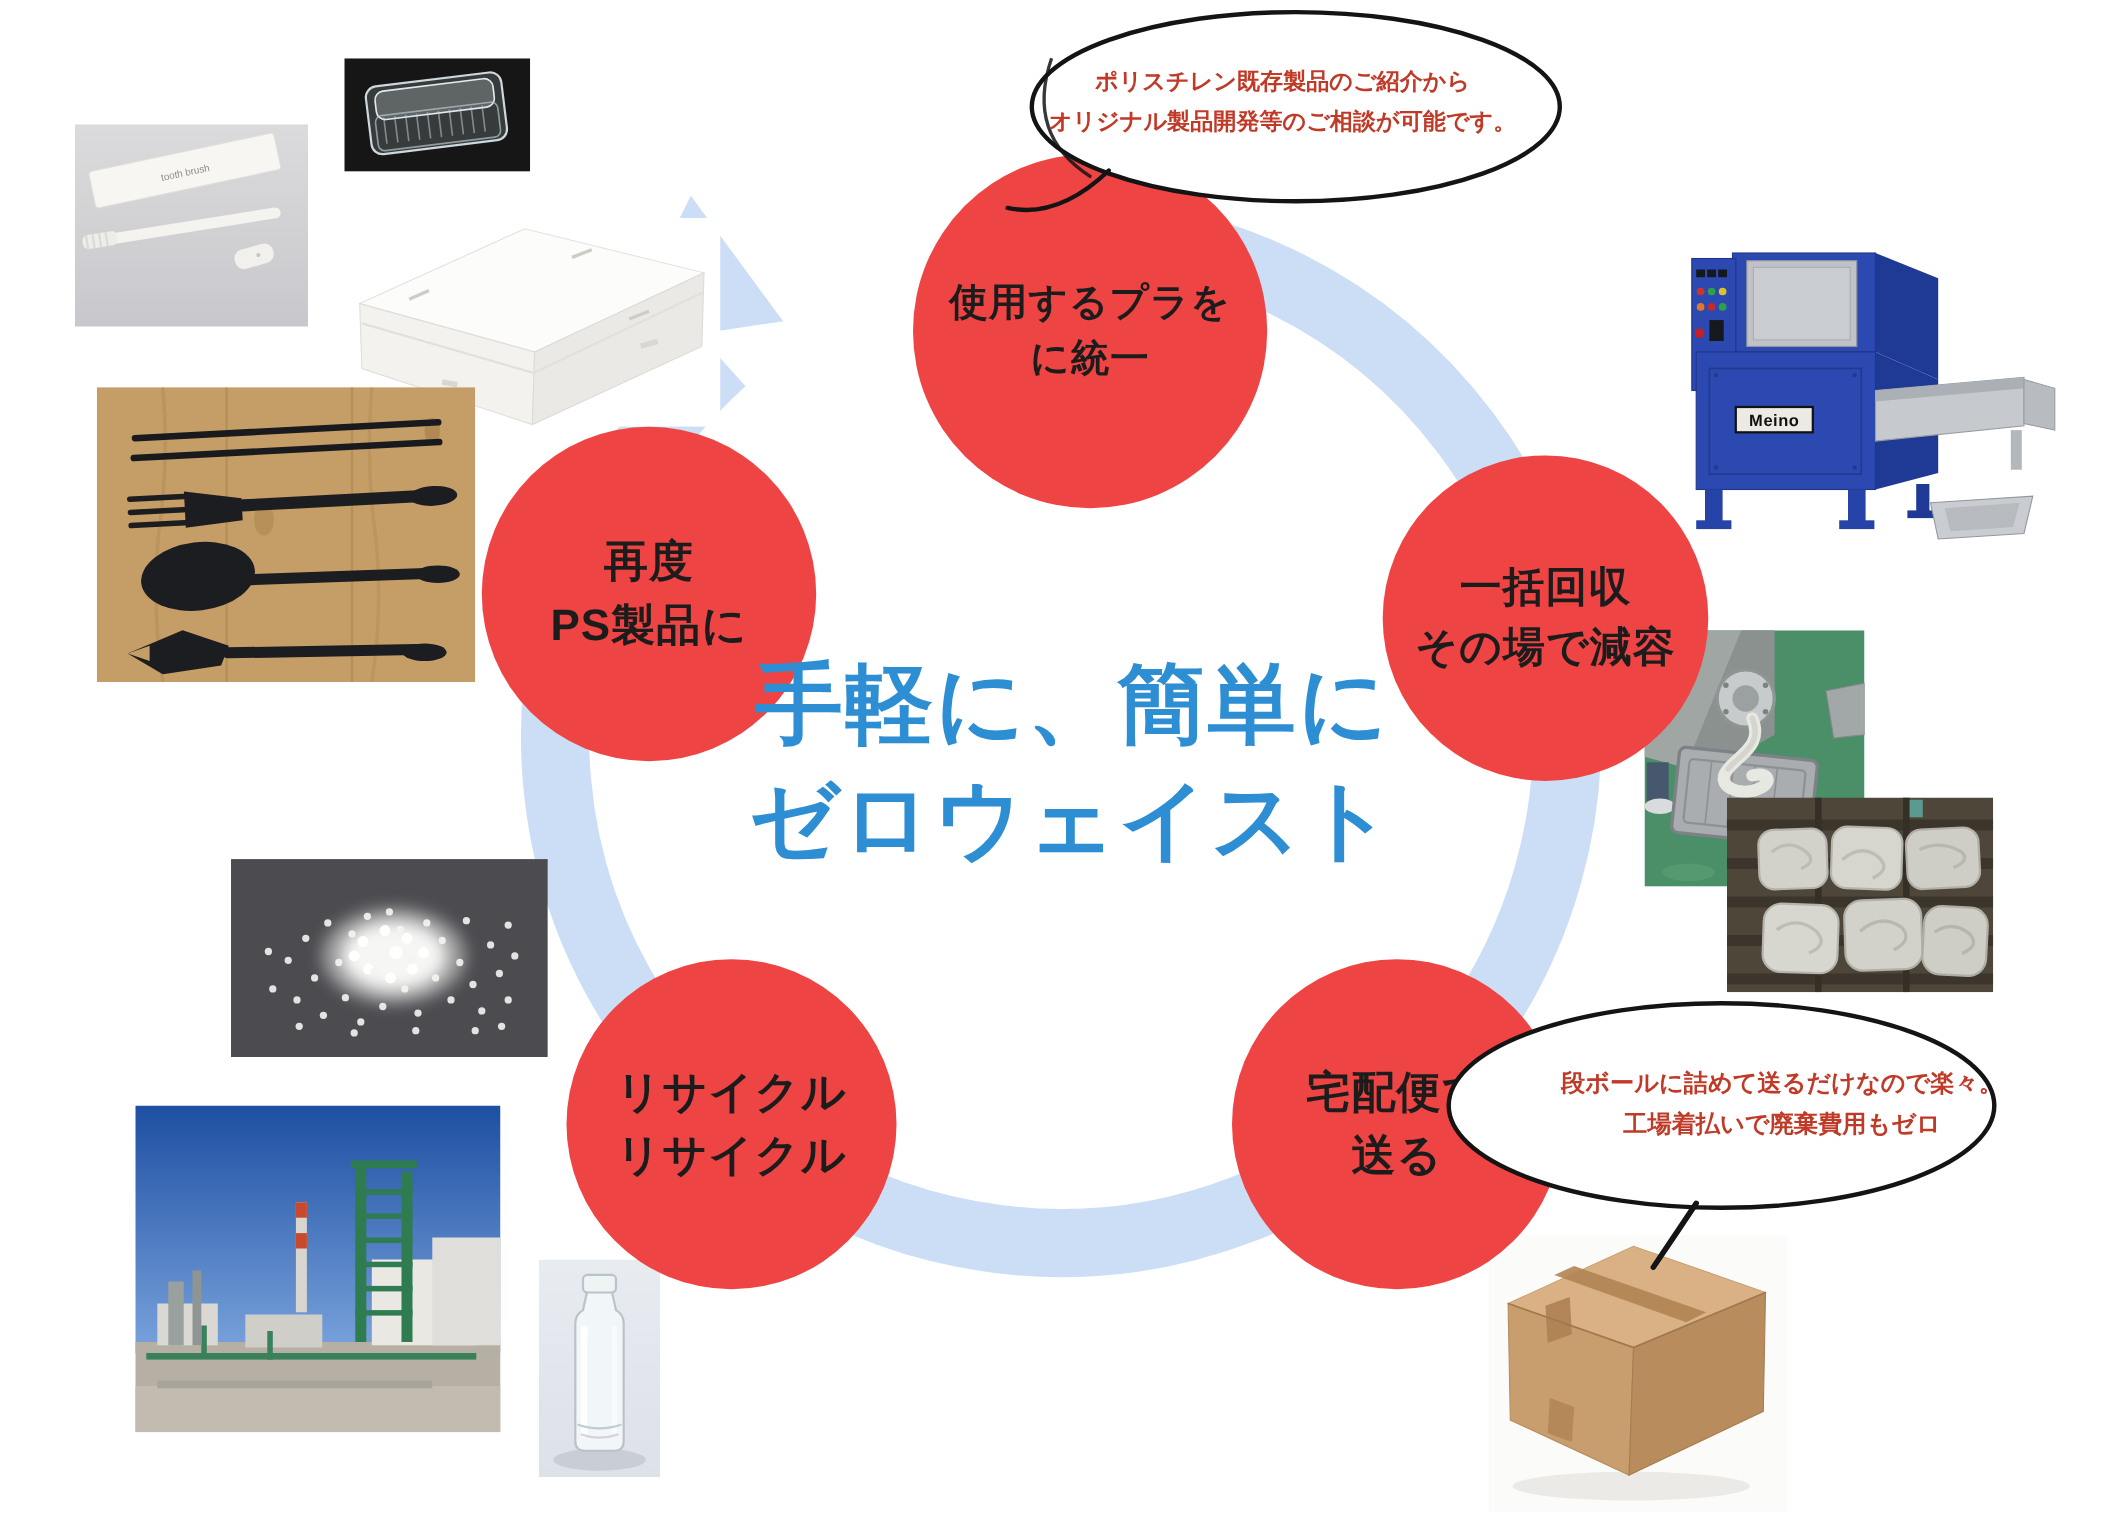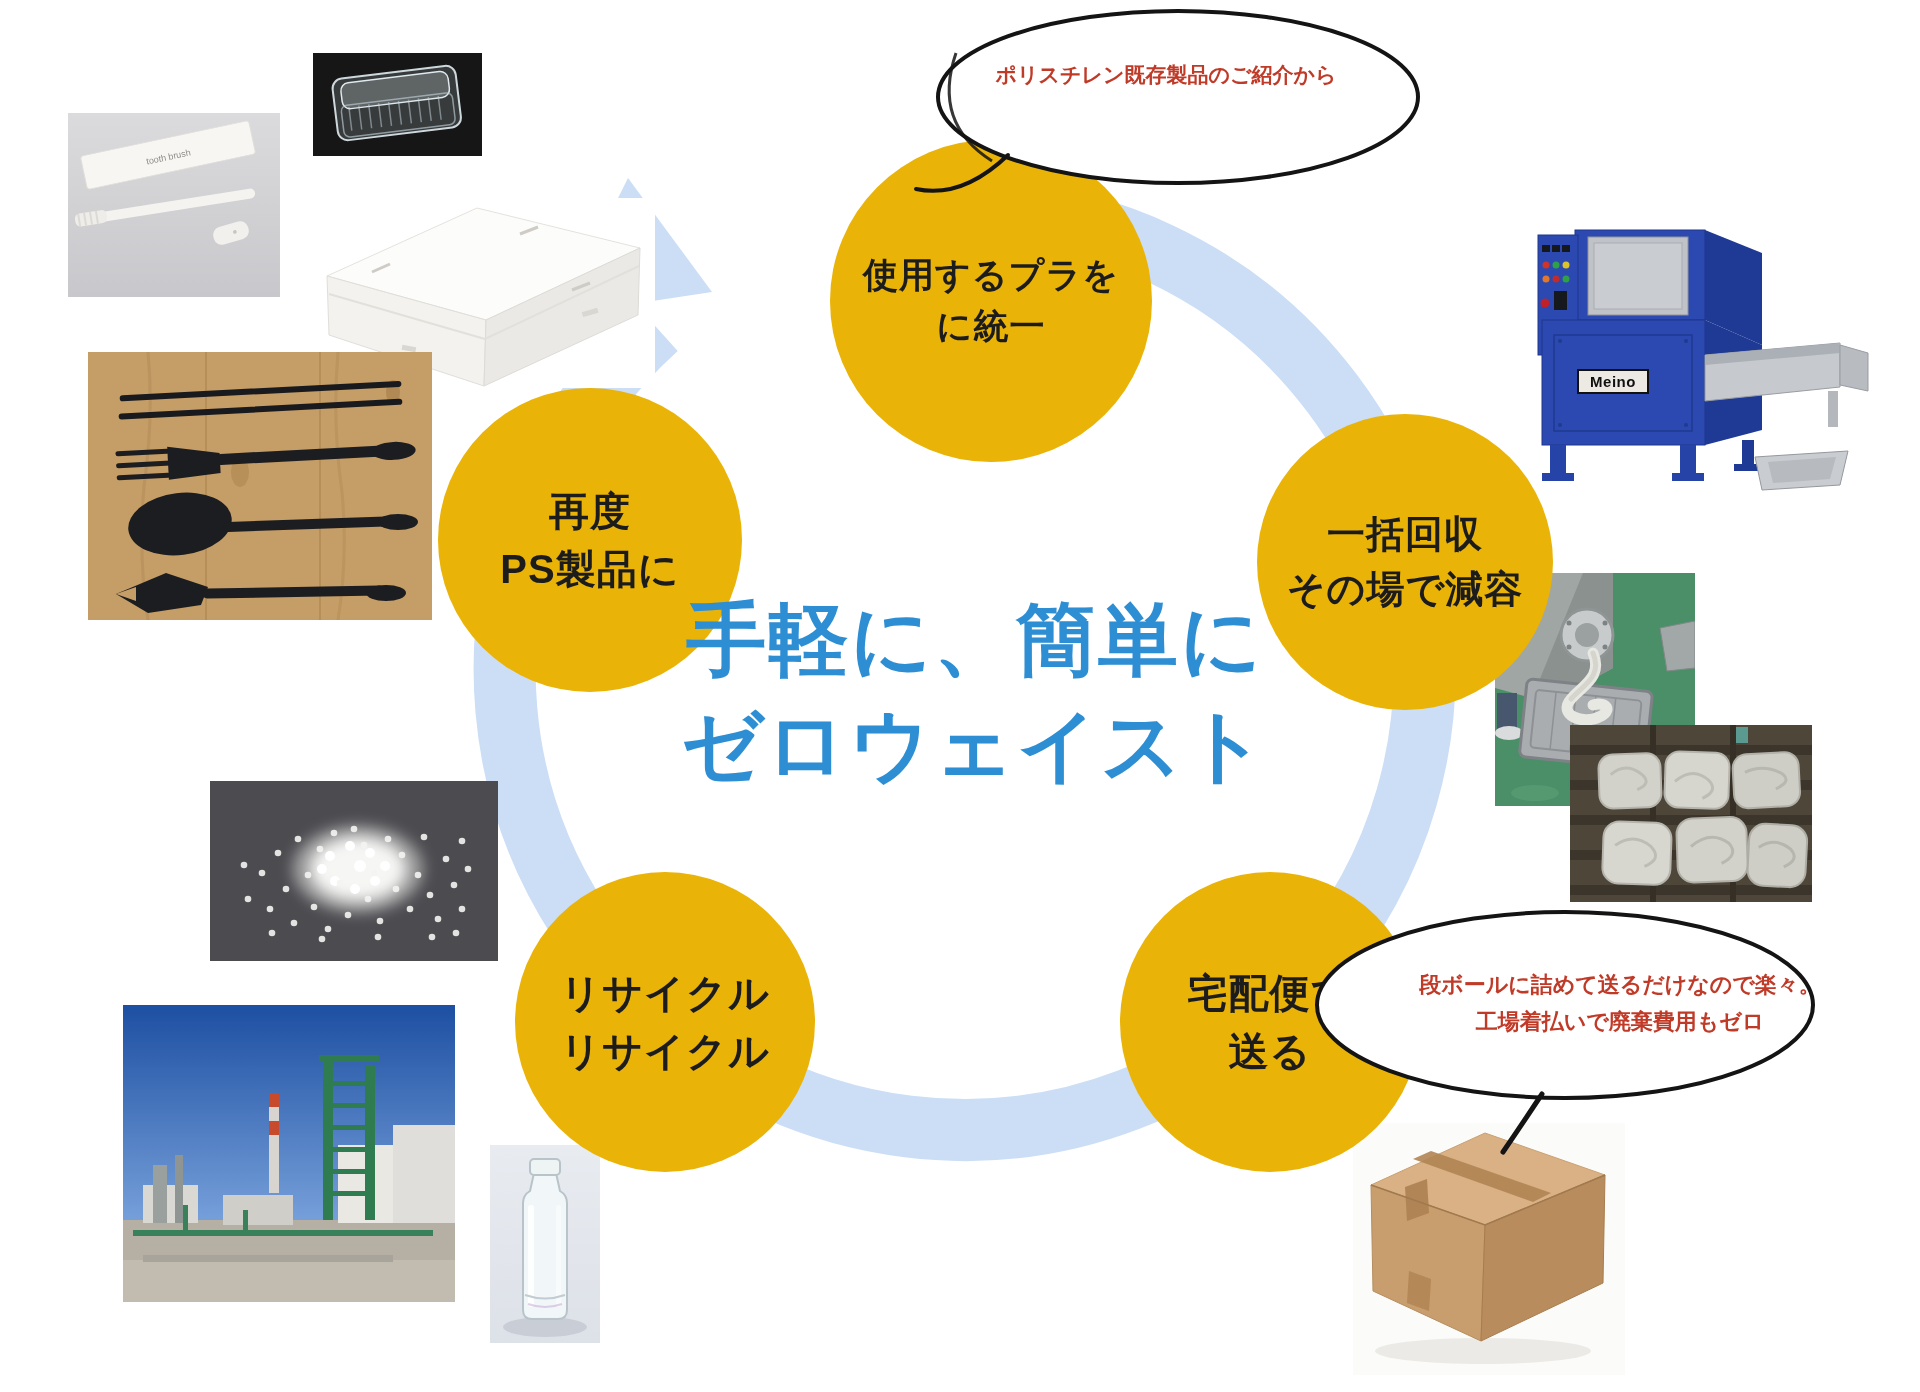--- a/index.html
+++ b/index.html
@@ -1,21 +1,21 @@
 <!DOCTYPE html>
 <html><head>
 <meta charset="utf-8">
 <style>
   html,body{margin:0;padding:0;background:#ffffff;}
   .canvas{position:relative;width:1920px;height:1392px;background:#ffffff;overflow:hidden;
           font-family:"Liberation Sans","DejaVu Sans",sans-serif;}
   .ring{position:absolute;left:0;top:0;z-index:1;}
   .photo{position:absolute;z-index:2;}
   .photo svg{display:block;}
-  .node{position:absolute;z-index:3;background:#eab308;border-radius:50%;
+  .node{position:absolute;z-index:3;background:#ef4444;border-radius:50%;
         display:flex;flex-direction:column;align-items:center;justify-content:center;
         text-align:center;color:#1c1c1c;font-weight:bold;}
   .node .ln{line-height:1.45;letter-spacing:1px;white-space:nowrap;}
   .center-title{position:absolute;left:460px;top:598px;width:1030px;z-index:3;
         text-align:center;color:#2e8ed4;font-weight:bold;}
   .center-title .t1,.center-title .t2{font-size:80px;line-height:1.05;letter-spacing:2px;white-space:nowrap;}
   .center-title .t2{margin-top:22px;}
   .bubble{position:absolute;z-index:4;}
   .bubble svg{position:absolute;left:0;top:0;}
   .btxt{position:absolute;left:0;width:100%;text-align:center;color:#c03a28;font-weight:bold;}
@@ -392,20 +392,21 @@
   </div>
 
   <div class="bubble" style="left:896px;top:5px;width:540px;height:210px;">
     <svg width="540" height="210" viewBox="0 0 540 210">
       <ellipse cx="282" cy="92" rx="240" ry="86" fill="#ffffff" stroke="#141414" stroke-width="4"></ellipse>
       <path d="M 96 156 Q 36 118 60 48" fill="none" stroke="#141414" stroke-width="3" opacity="0.85"></path>
       <path d="M 112 150 Q 66 194 20 184" fill="none" stroke="#141414" stroke-width="4" stroke-linecap="round"></path>
     </svg>
     <div class="btxt" style="top:52px;font-size:21px;">
       <div>ポリスチレン既存製品のご紹介から</div>
+      <div>オリジナル製品開発等のご相談が可能です。</div>
     </div>
   </div>
 
   <div class="bubble" style="left:1310px;top:898px;width:620px;height:290px;">
     <svg width="620" height="290" viewBox="0 0 620 290">
       <ellipse cx="255" cy="107" rx="248" ry="93" fill="#ffffff" stroke="#141414" stroke-width="4"></ellipse>
       <path d="M 232 196 Q 212 226 193 254" fill="none" stroke="#141414" stroke-width="5" stroke-linecap="round"></path>
     </svg>
     <div class="btxt" style="top:68px;font-size:22px;">
       <div>段ボールに詰めて送るだけなので楽々。</div>

